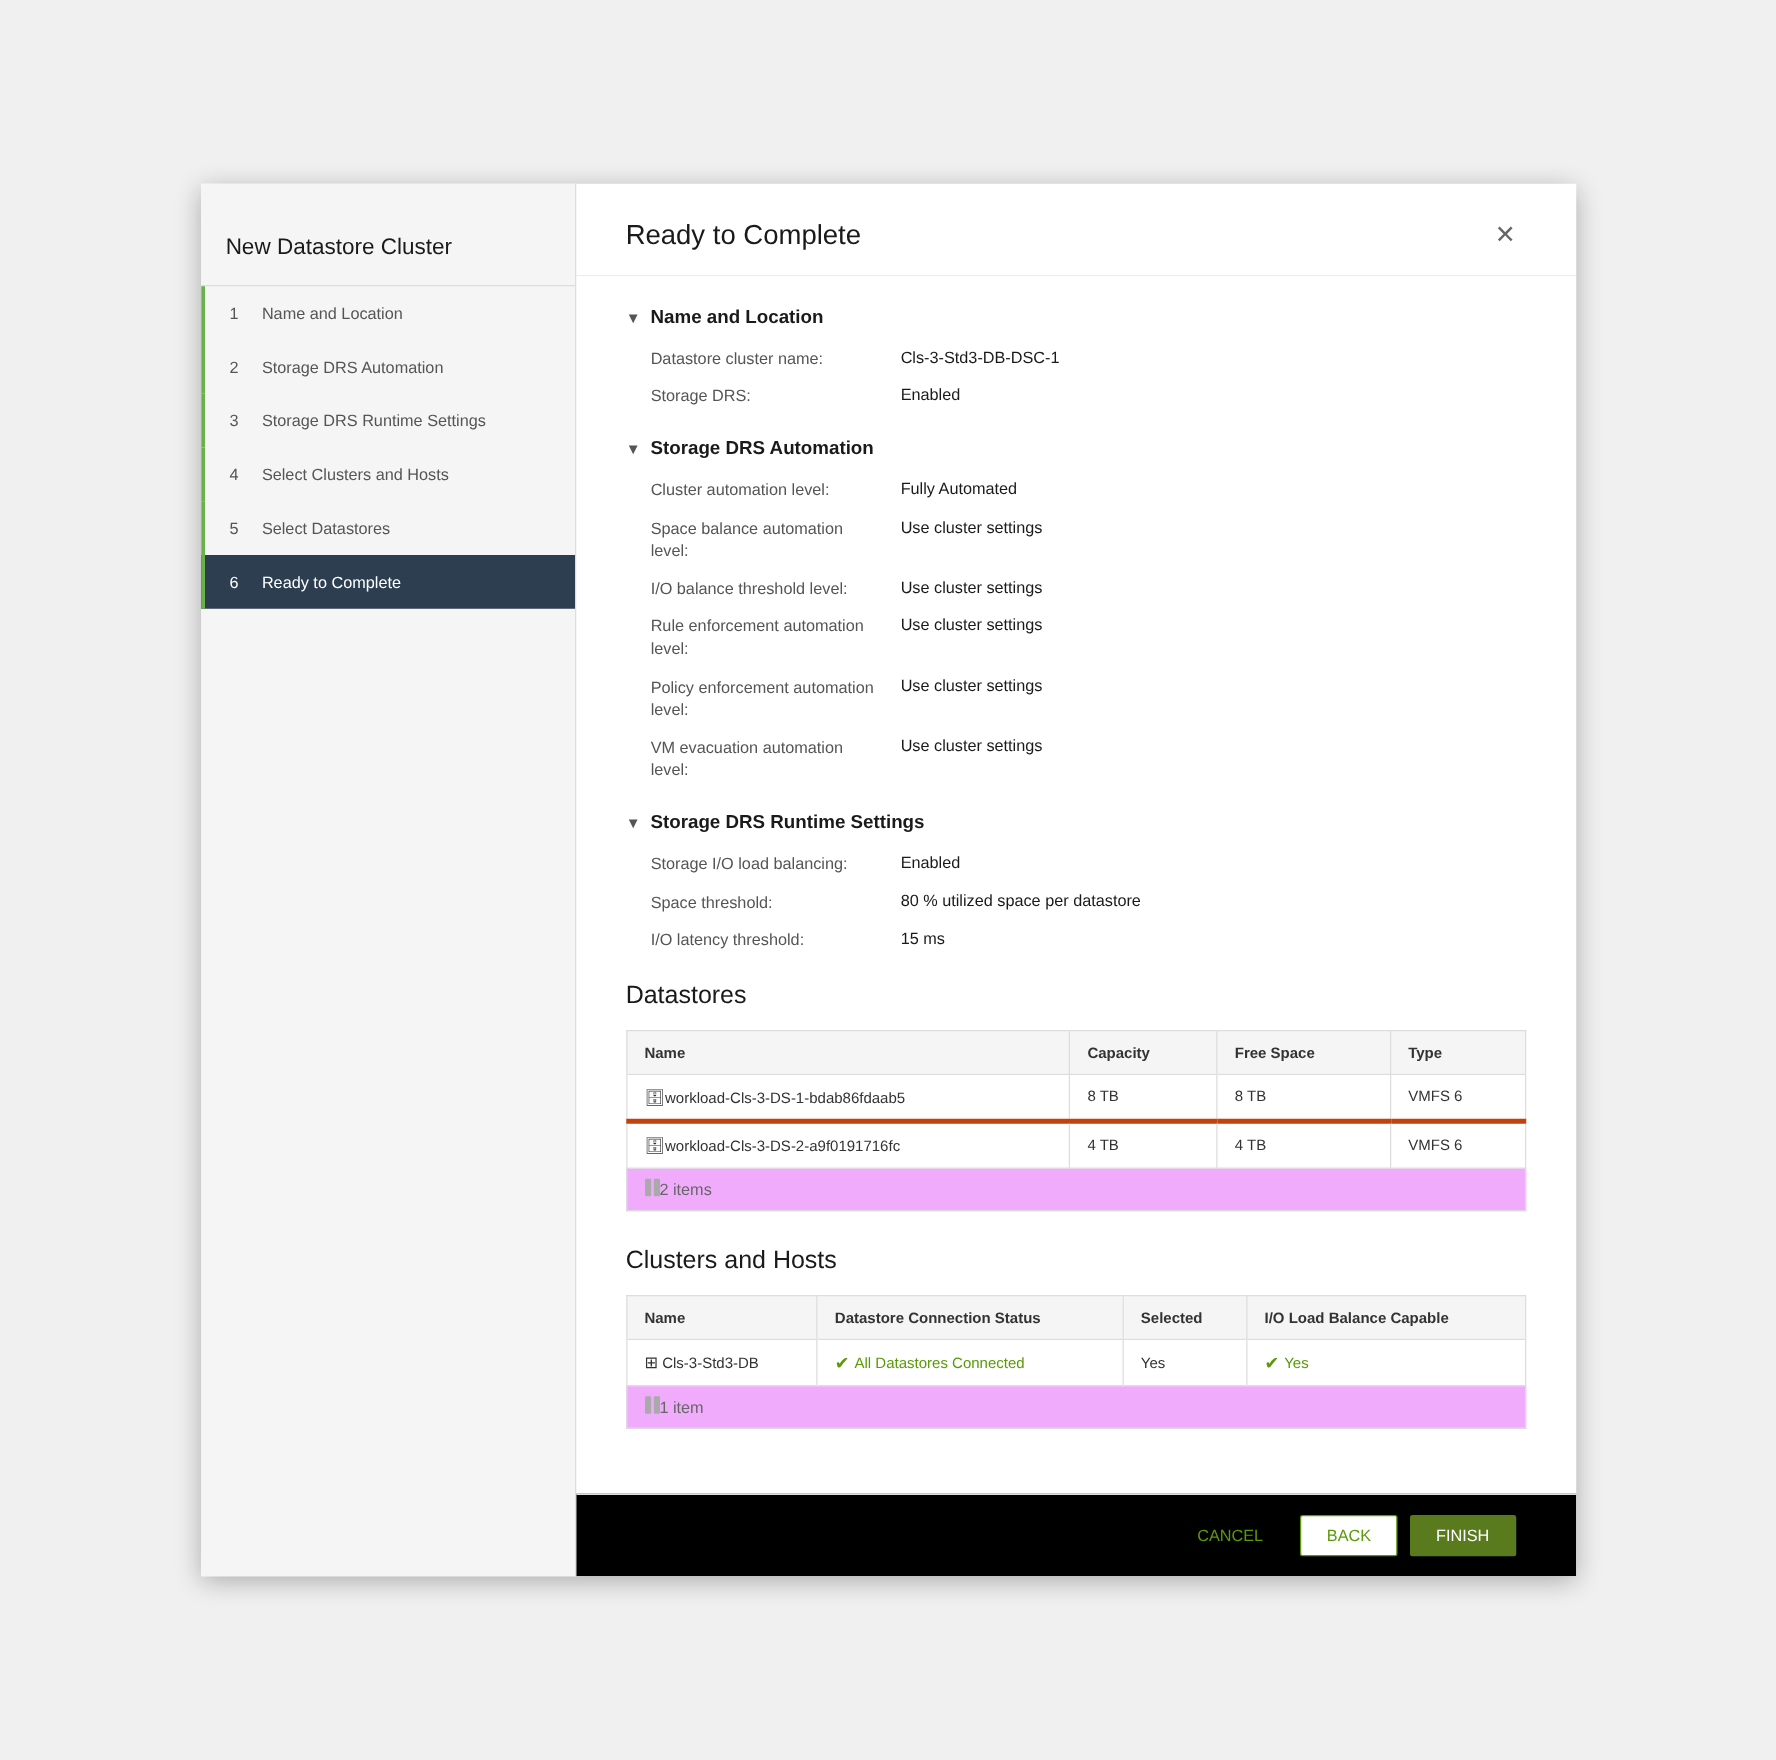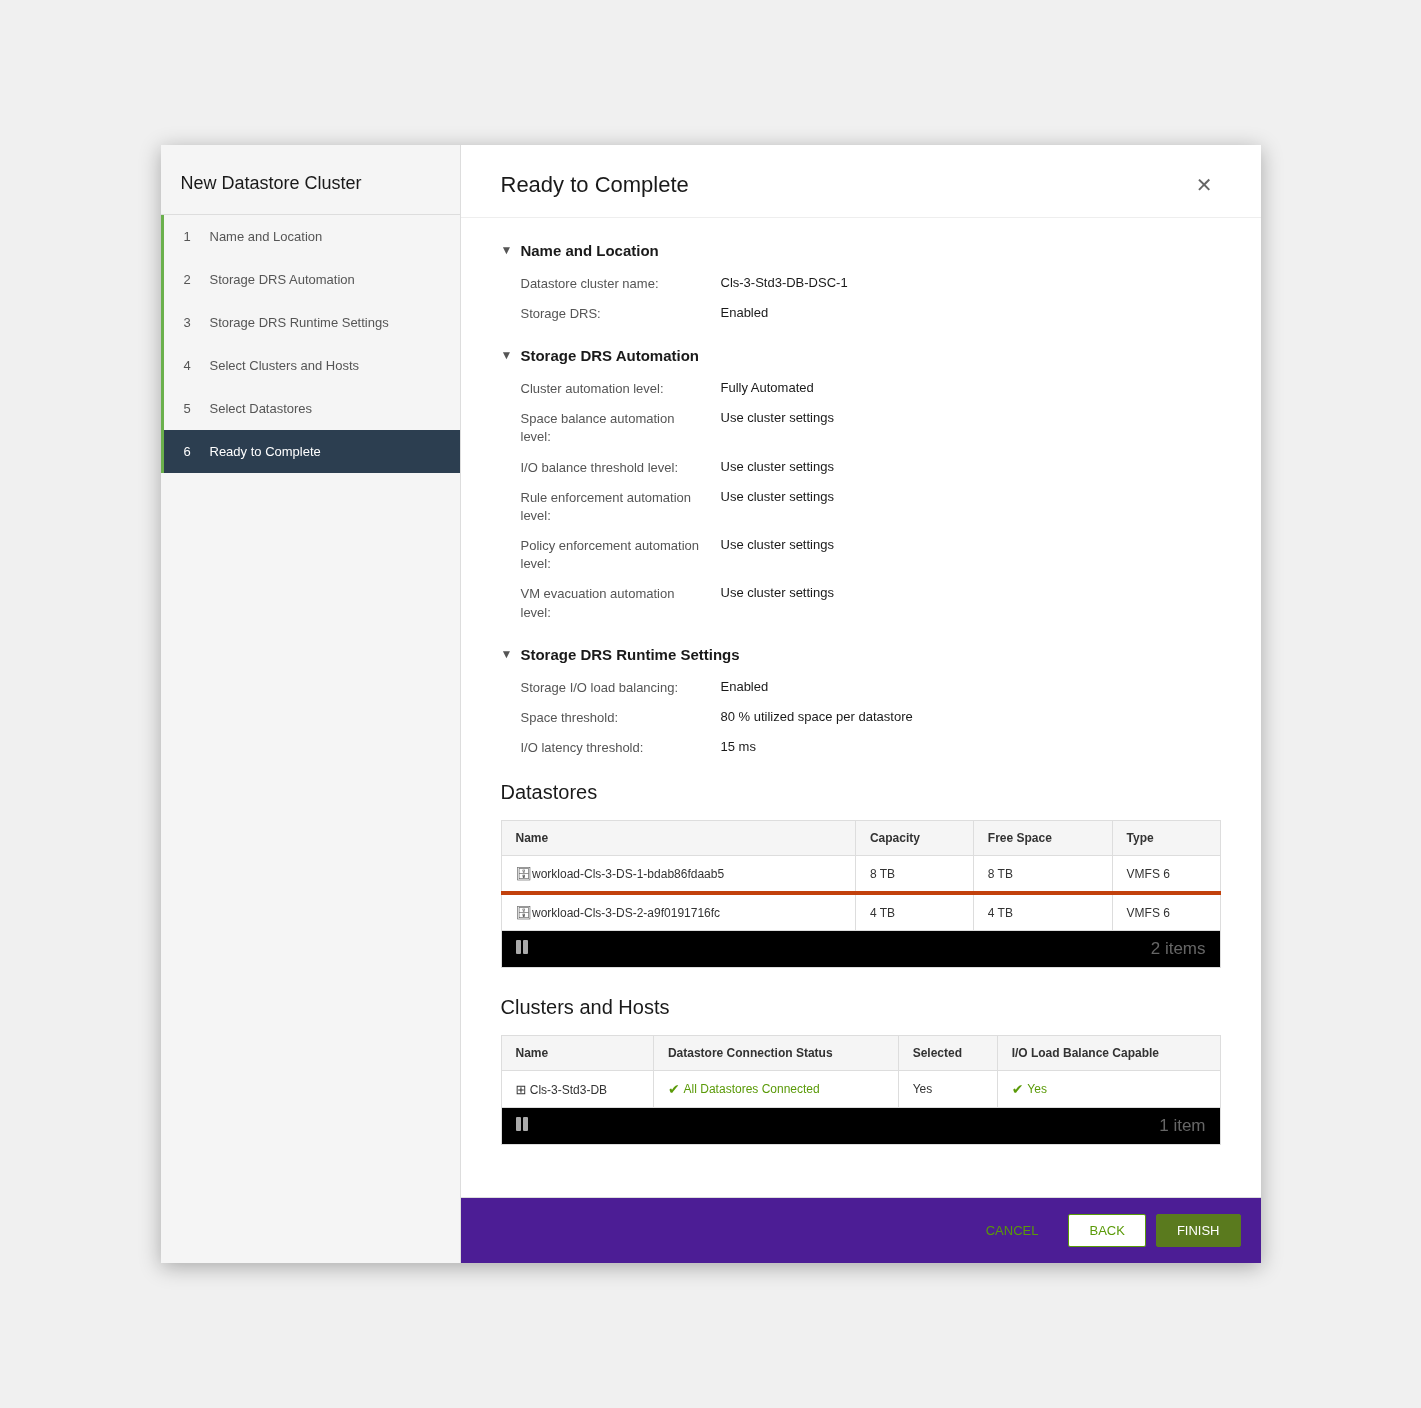--- a/index.html
+++ b/index.html
@@ -1,21 +1,21 @@
 <!DOCTYPE html>
 <html><head>
   <meta charset="utf-8">
   <style>
     * { box-sizing: border-box; margin: 0; padding: 0; }
     body { font-family: -apple-system, BlinkMacSystemFont, 'Segoe UI', Arial, sans-serif; font-size: 13px; background: #f0f0f0; display: flex; justify-content: center; align-items: center; min-height: 100vh; }
     .dialog { background: #fff; width: 1100px; min-height: 1050px; display: flex; flex-direction: column; box-shadow: 0 4px 20px rgba(0,0,0,0.3); position: relative; }
     .dialog-layout { display: flex; flex: 1; }
 
     
-    .sidebar { width: 300px; background: #f5f5f5; border-right: 1px solid #ddd; padding-top: 4px; flex-shrink: 0; }
+    .sidebar { width: 300px; background: #f5f5f5; border-right: 1px solid #ddd; padding-top: 16px; flex-shrink: 0; }
     .sidebar-title { font-size: 18px; font-weight: 400; color: #1a1a1a; padding: 24px 20px 20px 20px; border-bottom: 1px solid #ddd; background: #f5f5f5; }
     .sidebar-item { display: flex; align-items: center; padding: 14px 20px; color: #555; cursor: pointer; border-left: 3px solid transparent; font-size: 13px; }
     .sidebar-item.active { background: #2c3e50; color: #fff; border-left: 3px solid #6ab04c; }
     .sidebar-item.completed { border-left: 3px solid #6ab04c; }
     .sidebar-item .step-num { margin-right: 10px; font-size: 13px; min-width: 16px; }
 
     
     .main { flex: 1; display: flex; flex-direction: column; overflow-y: auto; }
     .main-header { padding: 24px 40px 16px 40px; border-bottom: 1px solid #eee; display: flex; justify-content: space-between; align-items: center; }
     .main-title { font-size: 22px; font-weight: 300; color: #1a1a1a; }
@@ -33,35 +33,35 @@
 
     
     .datastores-section { margin-bottom: 28px; }
     .datastores-title { font-size: 20px; font-weight: 300; color: #1a1a1a; margin-bottom: 16px; }
     .data-table { width: 100%; border-collapse: collapse; border: 1px solid #ddd; }
     .data-table th { background: #f5f5f5; padding: 10px 14px; text-align: left; font-weight: 600; font-size: 12px; color: #333; border-bottom: 1px solid #ddd; border-right: 1px solid #ddd; }
     .data-table th:last-child { border-right: none; }
     .data-table td { padding: 10px 14px; border-bottom: 4px solid #c2410c; border-right: 1px solid #ddd; font-size: 12px; color: #333; }
     .data-table td:last-child { border-right: none; }
     .data-table tr:last-child td { border-bottom: none; }
-    .table-footer { background: #000000; padding: 8px 14px; border: 1px solid #ddd; border-top: none; display: flex; justify-content: space-between; align-items: center; font-size: 17px; color: #666; }
+    .table-footer { background: #f0abfc; padding: 8px 14px; border: 1px solid #ddd; border-top: none; display: flex; justify-content: flex-start; align-items: center; font-size: 13px; color: #666; }
     .datastore-icon::before { content: '🗄'; font-size: 13px; }
     .cluster-icon::before { content: '⊞'; font-size: 13px; }
     .columns-icon { display: inline-flex; gap: 2px; }
     .columns-icon span { display: inline-block; width: 5px; height: 14px; background: #aaa; border-radius: 1px; }
 
     
     .clusters-section { margin-bottom: 28px; }
 
     
     .status-connected { color: #5a9a08; display: flex; align-items: center; gap: 4px; }
     .check-circle { color: #5a9a08; font-size: 14px; }
 
     
-    .dialog-footer { padding: 16px 20px; border-top: 1px solid #ddd; display: flex; justify-content: flex-end; gap: 10px; background: #4c1d95; }
+    .dialog-footer { padding: 16px 48px; border-top: 1px solid #ddd; display: flex; justify-content: flex-end; gap: 10px; background: #000000; }
     .btn { padding: 8px 20px; border-radius: 2px; font-size: 13px; cursor: pointer; font-weight: 500; }
     .btn-cancel { background: none; border: none; color: #5a9a08; text-decoration: none; }
     .btn-back { background: #fff; border: 1px solid #5a9a08; color: #5a9a08; }
     .btn-finish { background: #5a7a1e; border: 1px solid #5a7a1e; color: #fff; }
   </style>
 </head>
 <body>
 
 <div class="dialog">
   <div class="dialog-layout">

